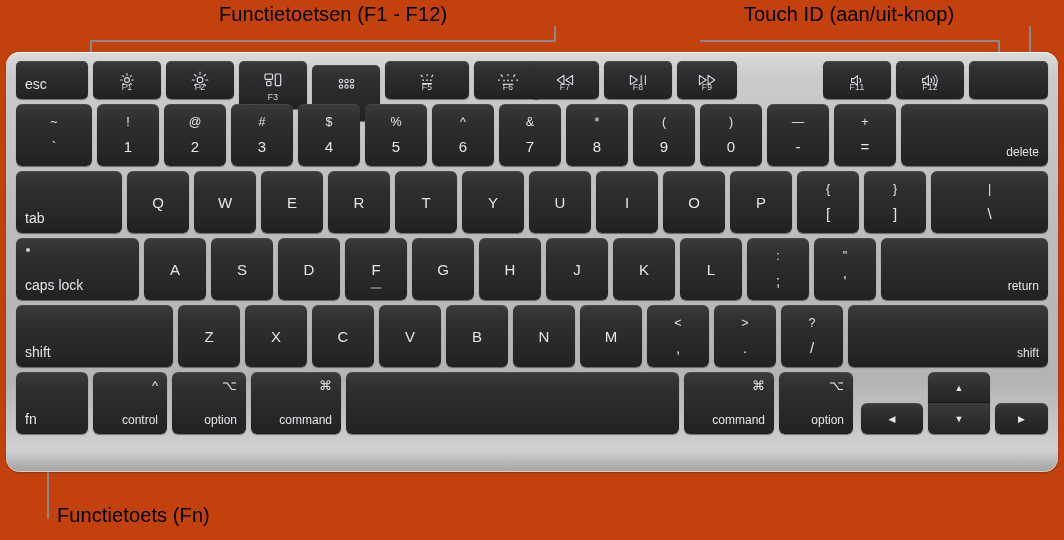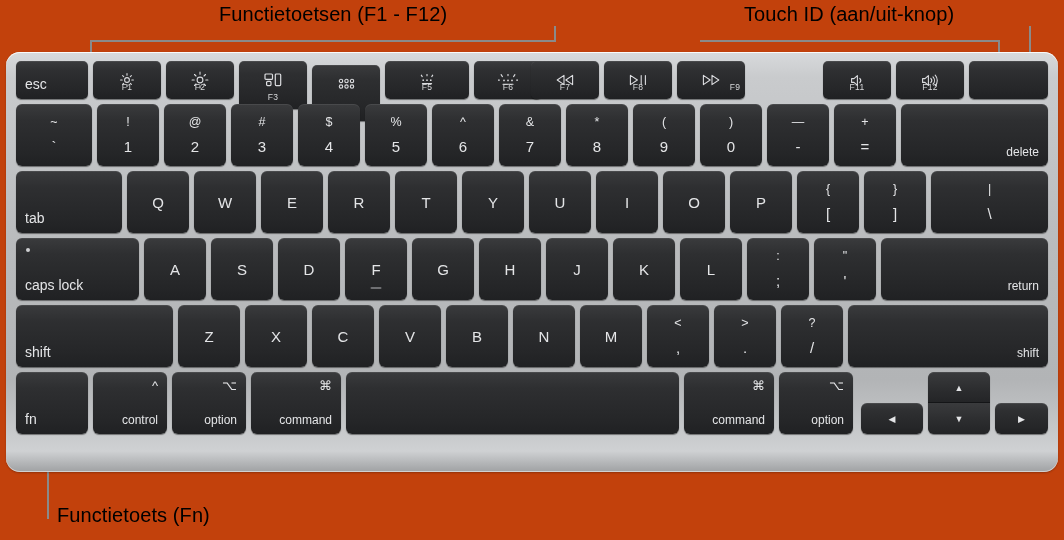--- a/index.html
+++ b/index.html
@@ -222,21 +222,21 @@
         <div class="key fnkey" style="left:588px; top:0; width:68px; height:38px;">
           <div class="fnicon">
             <svg width="20" height="12" viewBox="0 0 20 12" fill="none" stroke="#dcdde0" stroke-width="1.1" stroke-linejoin="round" stroke-linecap="round">
               <path d="M2.4 1.4L9.4 6l-7 4.6z"></path>
               <path d="M13.2 1.5v9M17.4 1.5v9"></path>
             </svg>
           </div>
           <div class="lbl fnnum">F8</div>
         </div>
 
-        <div class="key fnkey" style="left:661px; top:0; width:68px; height:38px;padding-left:24px;">
+        <div class="key fnkey" style="left:661px; top:0; width:60px; height:38px;">
           <div class="fnicon">
             <svg width="20" height="12" viewBox="0 0 20 12" fill="none" stroke="#dcdde0" stroke-width="1.1" stroke-linejoin="round">
               <path d="M2.4 1.4L9.2 6l-6.8 4.6z"></path>
               <path d="M11 1.4L17.8 6 11 10.6z"></path>
             </svg>
           </div>
           <div class="lbl fnnum">F9</div>
         </div>
 
 

